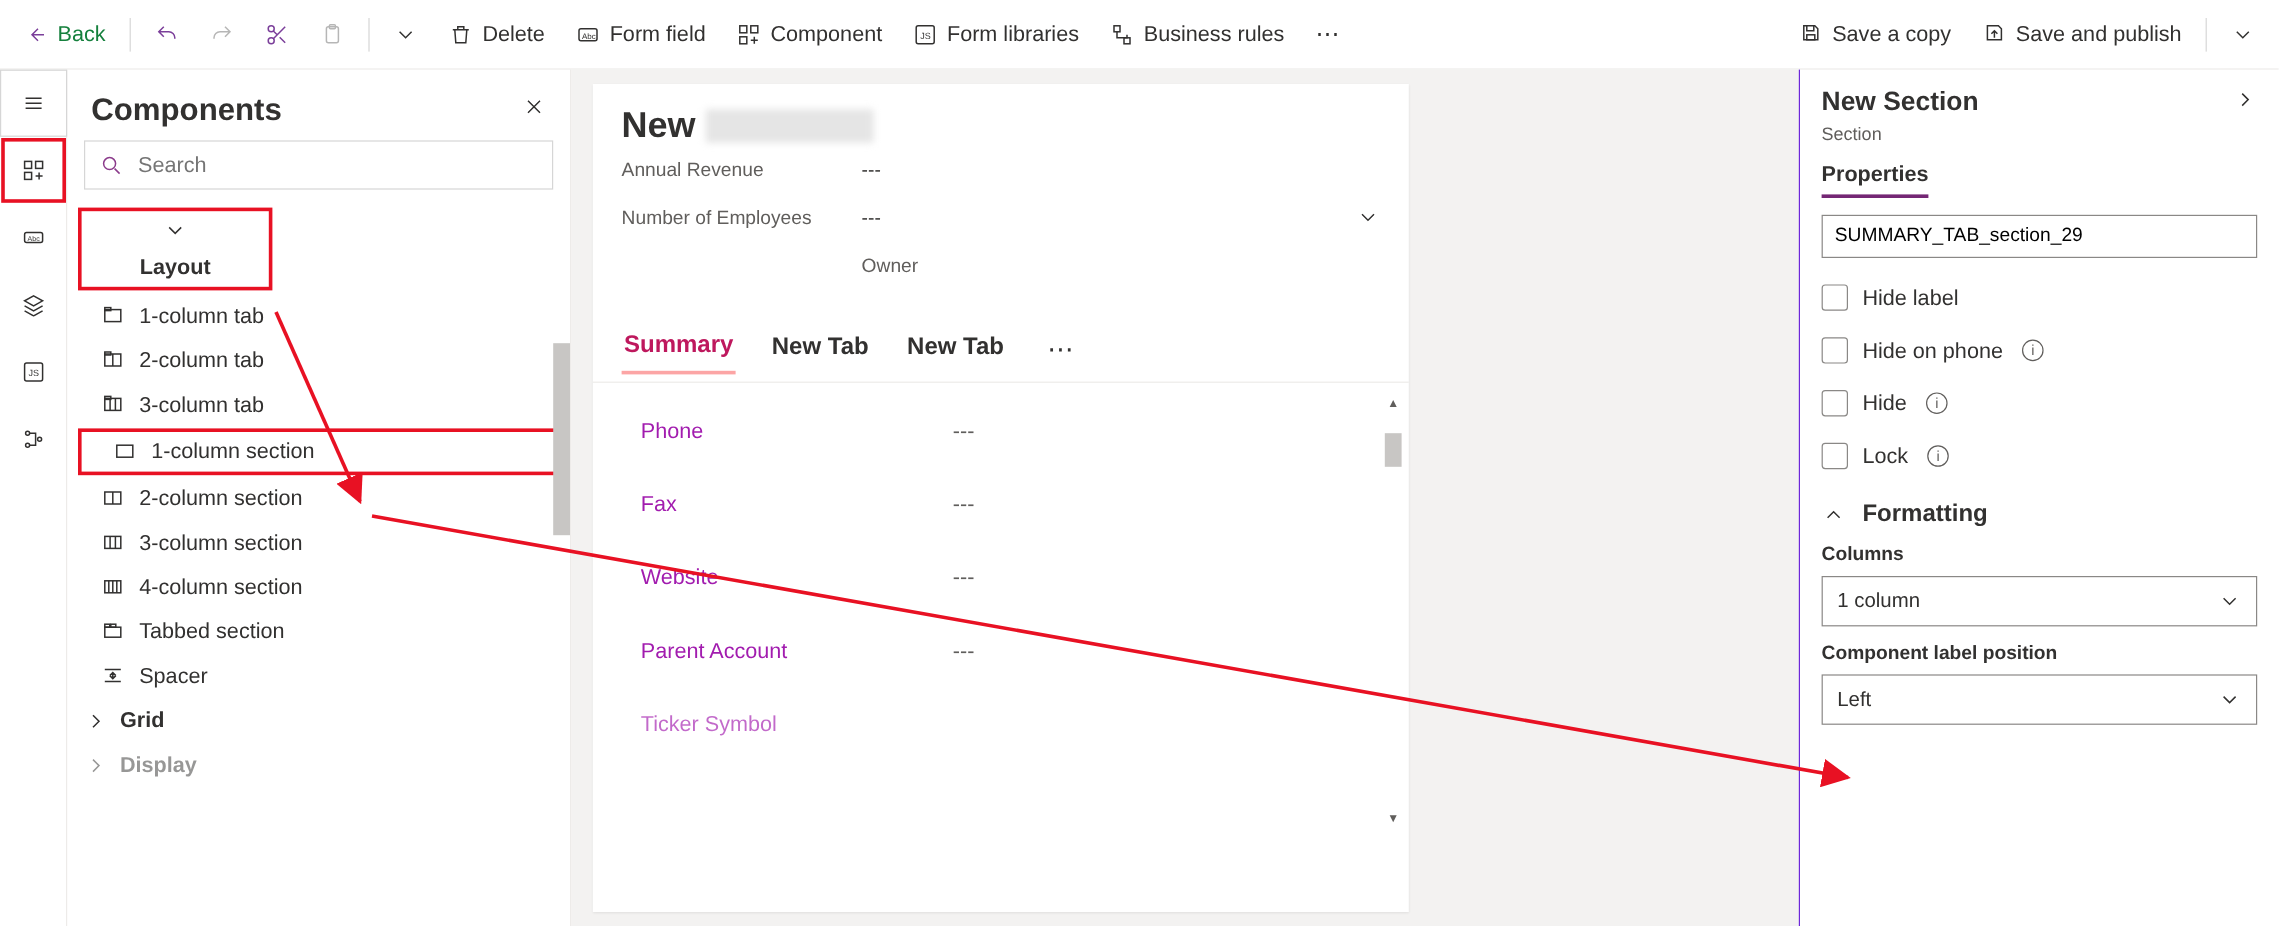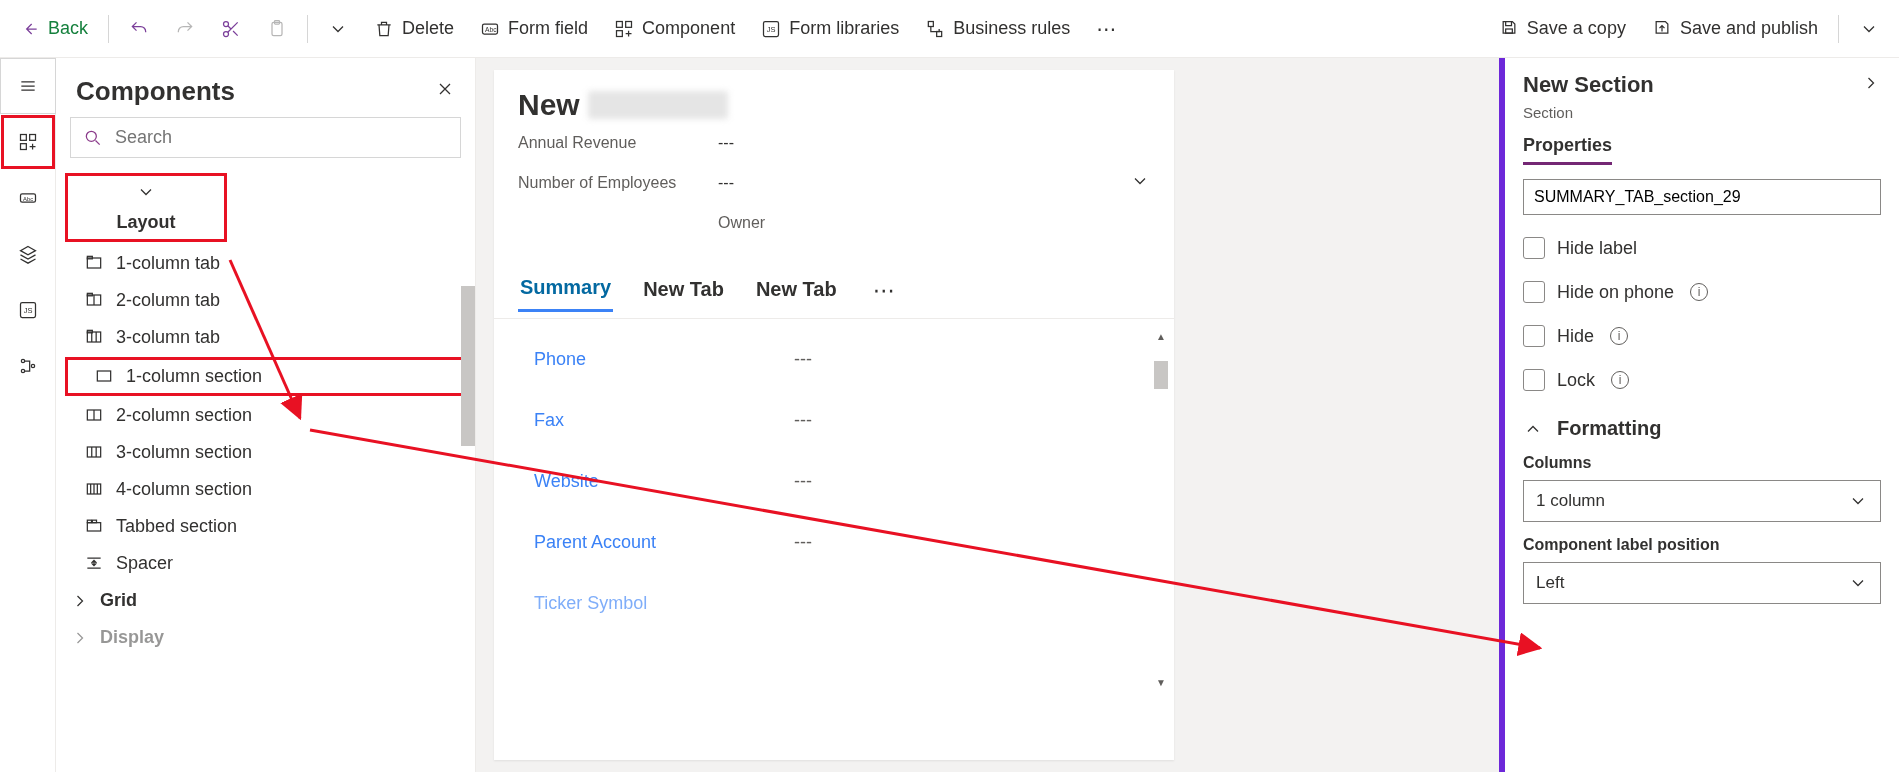--- a/index.html
+++ b/index.html
@@ -63,37 +63,37 @@
   .form-head .blurred {
     width:140px; height:28px; background:#e5e5e5; filter: blur(3px); border-radius:2px;
   }
   .form-head .subtitle { font-size:18px; font-weight:600; margin-top:2px;}
   .hdr-fields { padding: 4px 24px 12px 24px; display:grid; grid-template-columns: 200px 1fr 40px; row-gap:22px; font-size:16px; color:#605e5c; align-items:center;}
   .hdr-fields .val { color:#323130; }
   .hdr-fields .owner-chip { width:120px; height:20px; background:#cfe4ff; filter:blur(2px);}
   .hdr-chev { grid-row:1 / span 3; grid-column:3; justify-self:end;}
   .tabs { display:flex; gap:28px; padding: 4px 24px 0 24px; font-size:20px; align-items:center;}
   .tab { padding: 6px 2px 10px 2px; cursor:pointer; font-weight:600; color:#323130;}
-  .tab.active { border-bottom:3px solid #3b82f6; color:#0369a1;}
+  .tab.active { border-bottom:3px solid #fca5a5; color:#be185d;}
   .ellips { font-size:22px; padding:4px 6px;}
   .form-body-wrap { position:relative; border-top:1px solid #edebe9; margin-top:6px;}
   .form-body {
     padding: 10px 30px 20px 40px; height: 380px; overflow:hidden; position:relative;
   }
   .fld { display:grid; grid-template-columns: 260px 1fr; align-items:center; padding: 20px 0; font-size:18px;}
-  .fld .lbl{ color:#3b82f6; }
+  .fld .lbl{ color:#a21caf; }
   .fld .v{ color:#605e5c; }
   .vsb { position:absolute; right:6px; top:10px; width:14px; height:360px; background:transparent;}
   .vsb .thumb { position:absolute; top:32px; width:14px; height:28px; background:#c8c6c4;}
   .vsb .arrow { width:14px; height:14px; display:flex; align-items:center; justify-content:center; font-size:10px; color:#605e5c;}
   .vsb .arrow.up{position:absolute; top:0;}
   .vsb .arrow.down{position:absolute; bottom:0;}
 
   
-  .props { width:400px; border-left:6px solid #6d28d9; padding: 14px 18px; overflow:hidden;}
+  .props { width:400px; border-left:1px solid #6d28d9; padding: 14px 18px; overflow:hidden;}
   .props-head { display:flex; justify-content:space-between; align-items:center;}
   .props-head h3 { font-size:22px; font-weight:600; margin:0;}
   .props-sub { color:#605e5c; font-size:15px; margin:6px 0 14px 0;}
   .prop-tab { font-size:18px; font-weight:600; border-bottom:3px solid #742774; display:inline-block; padding-bottom:6px;}
   .text-input { width:100%; border:1px solid #8a8886; padding:8px 10px; font-size:16px; margin-top:14px;}
   .check-row { display:flex; align-items:center; gap:12px; margin-top:22px; font-size:18px;}
   .chk { width:22px; height:22px; border:1px solid #8a8886; border-radius:3px;}
   .info { width:18px; height:18px; border:1px solid #605e5c; border-radius:50%; display:inline-flex; align-items:center; justify-content:center; font-size:12px; color:#605e5c; margin-left:4px;}
   .sect-hdr { display:flex; align-items:center; gap:14px; font-size:20px; font-weight:600; margin-top:26px;}
   .label-sm { font-size:16px; font-weight:600; margin-top:14px;}

